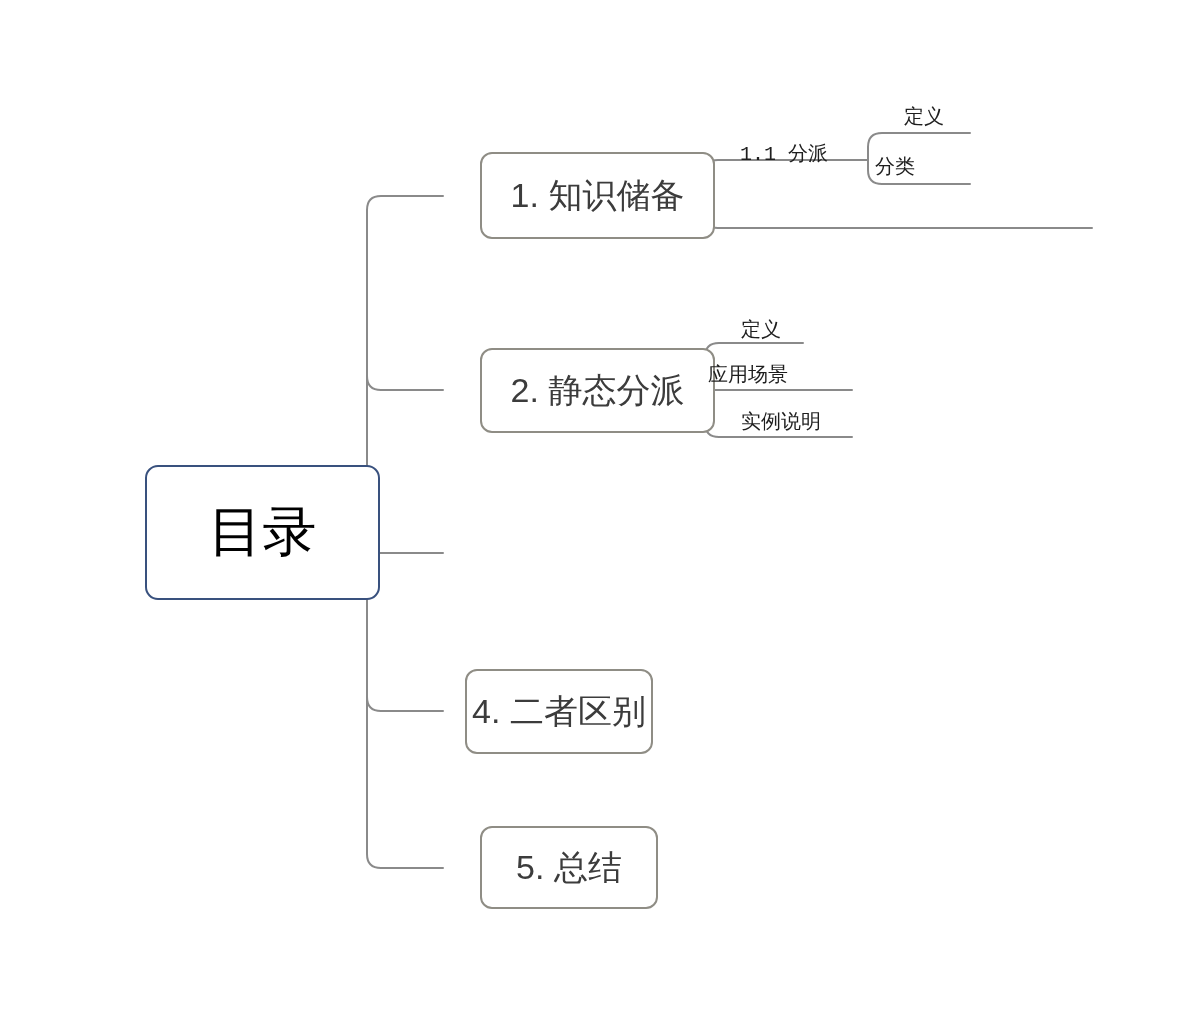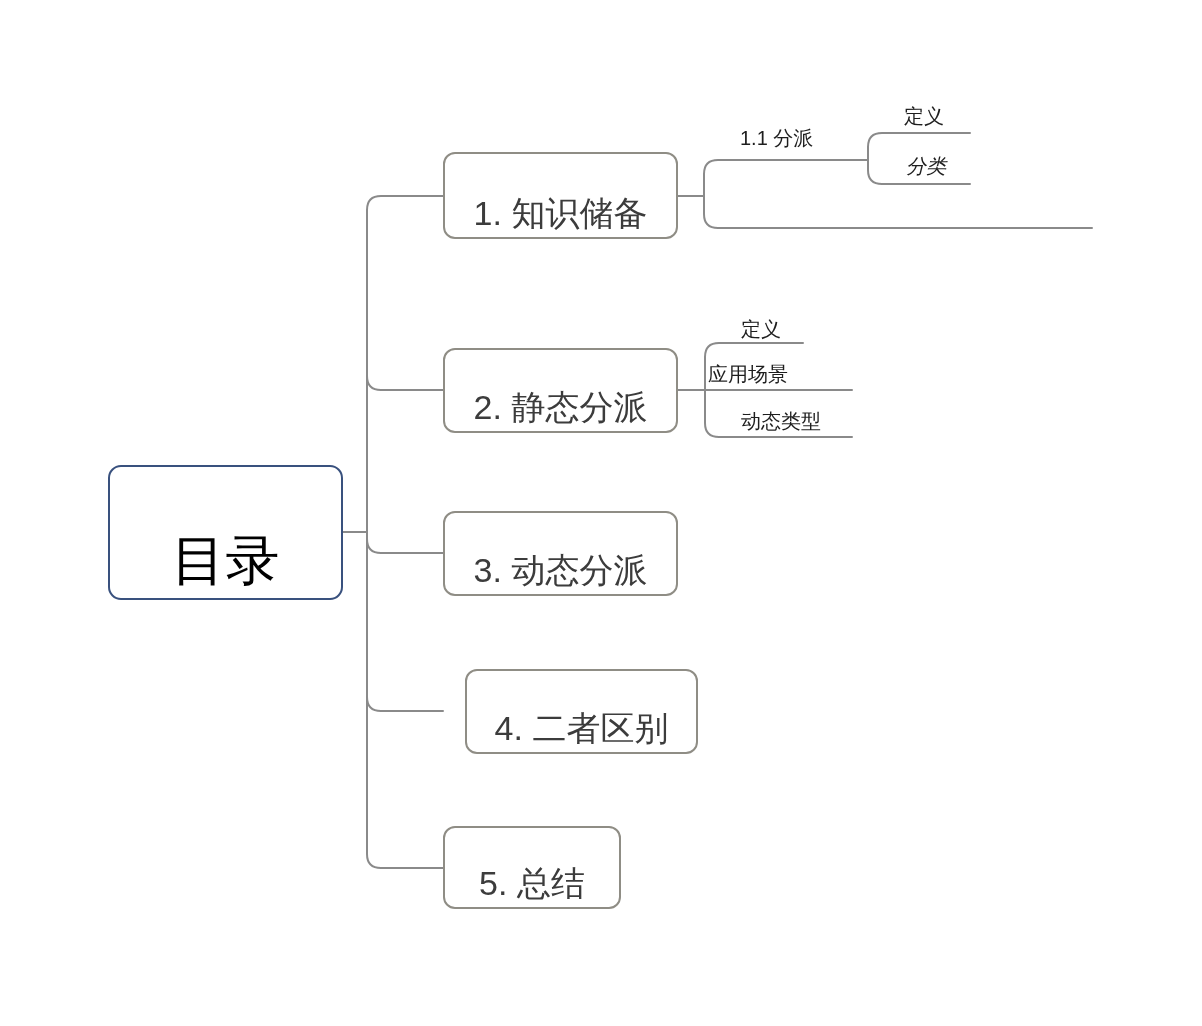--- a/index.html
+++ b/index.html
@@ -30,56 +30,57 @@
   }
   .connectors path{
     fill:none;
     stroke:var(--line-color);
     stroke-width:2;
     stroke-linecap:round;
   }
   .topic{
     position:absolute;
     display:flex;
-    align-items:flex-end;
+    align-items:center;
     justify-content:center;
     background:var(--bg);
     box-sizing:border-box;
     white-space:nowrap;
     cursor:default;
+    margin-left:37px;
   }
   .topic.root{
     left:108px;top:465px;width:235px;height:135px;
     border:2px solid var(--root-border);
     border-radius:13px;
     font-size:54px;
     color:var(--root-text);
   }
   .topic.branch{
     border:2px solid var(--branch-border);
     border-radius:12px;
     font-size:34px;
     color:var(--branch-text);
   }
   .b1{left:443px;top:152px;width:235px;height:87px;}
   .b2{left:443px;top:348px;width:235px;height:85px;}
   .b3{left:443px;top:511px;width:235px;height:85px;}
-  .b4{left:465px;top:669px;width:233px;height:85px;}
+  .b4{left:428px;top:669px;width:188px;height:85px;}
   .b5{left:443px;top:826px;width:178px;height:83px;}
   .subtopic{
     position:absolute;
     font-size:20px;
     line-height:26px;
     color:var(--sub-text);
     white-space:nowrap;
     cursor:default;
   }
-  .t11 {left:740px;top:125px;}
+  .t11 {left:740px;top:142px;font-family:Liberation Mono, monospace;}
   .t11a{left:904px;top:103px;}
-  .t11b{left:906px;top:153px;font-style:italic;}
+  .t11b{left:875px;top:153px;}
   .t12 {left:737px;top:199px;}
   .t21 {left:741px;top:316px;}
   .t22 {left:708px;top:361px;}
   .t23 {left:741px;top:408px;}
 </style>
 </head>
 <body>
 
 <div class="canvas">
 
@@ -106,31 +107,28 @@
   <div class="topic root">
     <span>目录</span>
   </div>
 
   <div class="topic branch b1">
     <span>1. 知识储备</span>
   </div>
   <div class="topic branch b2">
     <span>2. 静态分派</span>
   </div>
-  <div class="topic branch b3">
-    <span>3. 动态分派</span>
-  </div>
   <div class="topic branch b4">
     <span>4. 二者区别</span>
   </div>
   <div class="topic branch b5">
     <span>5. 总结</span>
   </div>
 
   <div class="subtopic t11">1.1 分派</div>
   <div class="subtopic t11a">定义</div>
   <div class="subtopic t11b">分类</div>
 
   <div class="subtopic t21">定义</div>
   <div class="subtopic t22">应用场景</div>
-  <div class="subtopic t23">动态类型</div>
+  <div class="subtopic t23">实例说明</div>
 
 </div>
 
 </body></html>

